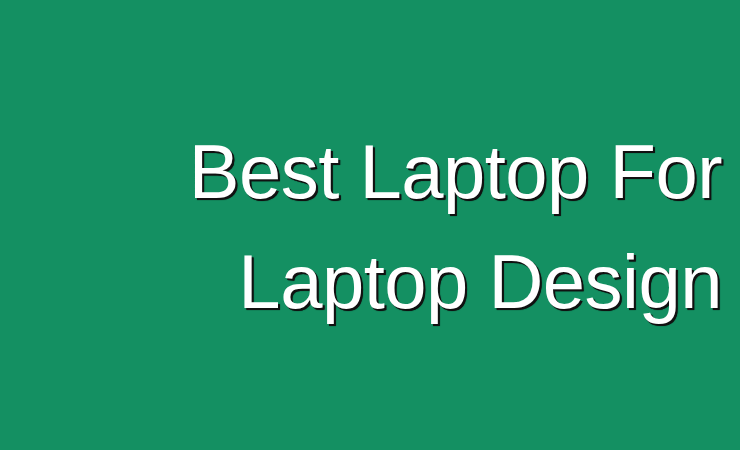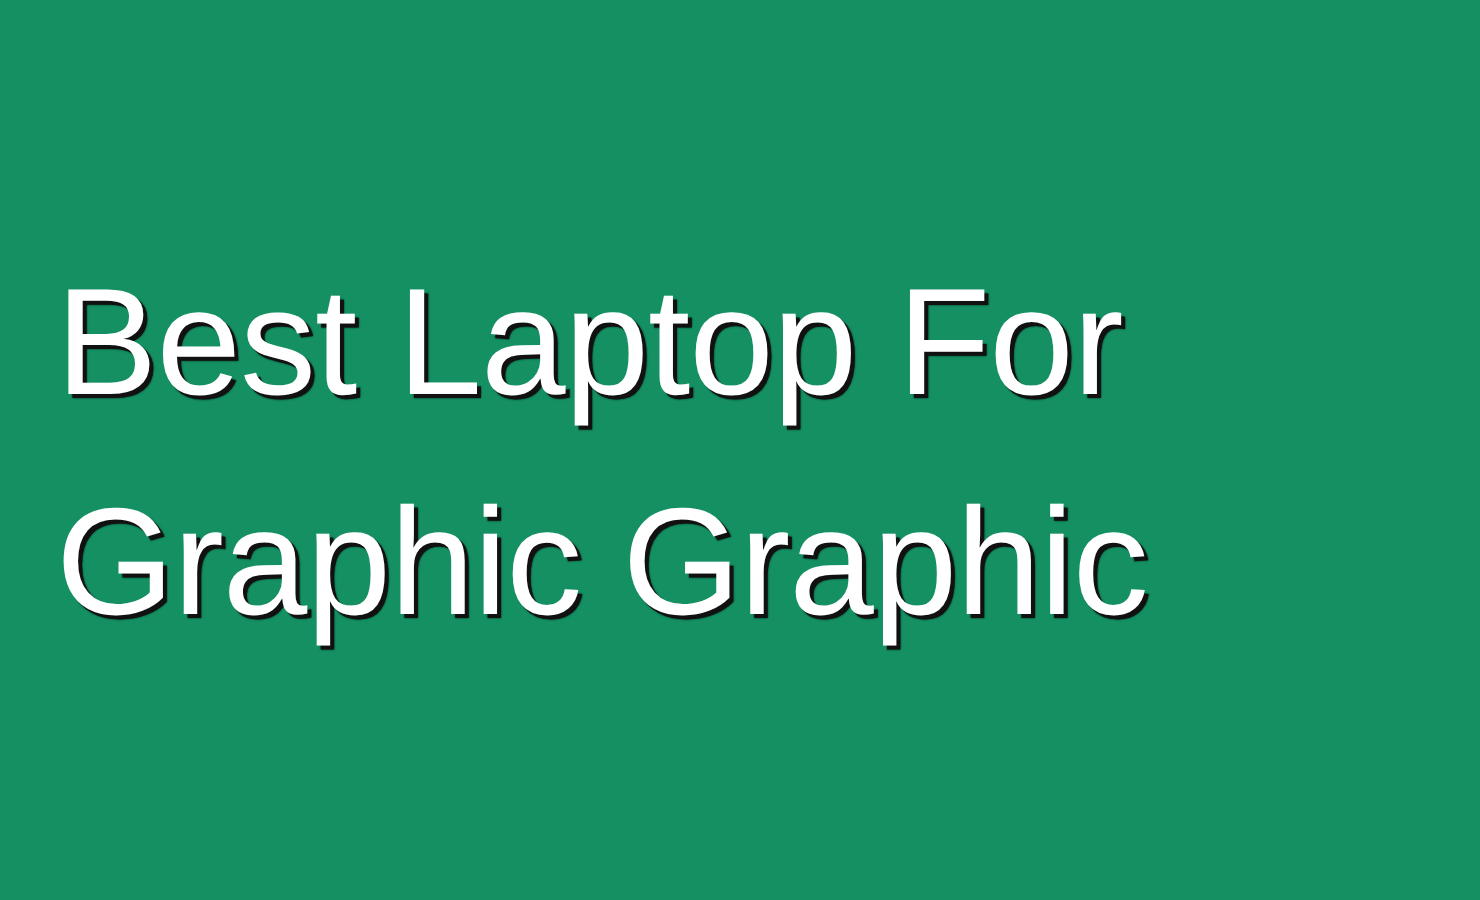--- a/index.html
+++ b/index.html
@@ -19,22 +19,22 @@
     height: 450px;
     background: #149062;
     box-sizing: border-box;
     display: flex;
     align-items: center;
     justify-content: center;
   }
 
   #title-block {
     width: 100%;
-    text-align: left;
-    padding: 0 28px;
+    text-align: right;
+    padding: 0 18px;
     box-sizing: border-box;
     margin-top: 4px;
   }
 
   .title-line {
     display: block;
     font-family: "Liberation Sans", sans-serif;
     font-size: 76px;
     font-weight: 400;
     line-height: 110px;
@@ -49,16 +49,16 @@
 </head>
 <body>
 
 <div id="featured-image-card">
 
   <div id="title-block">
 
     <span class="title-line">Best Laptop For</span>
 
 
-    <span class="title-line">Graphic Graphic</span>
+    <span class="title-line">Laptop Design</span>
 
   </div>
 </div>
 
 </body></html>

